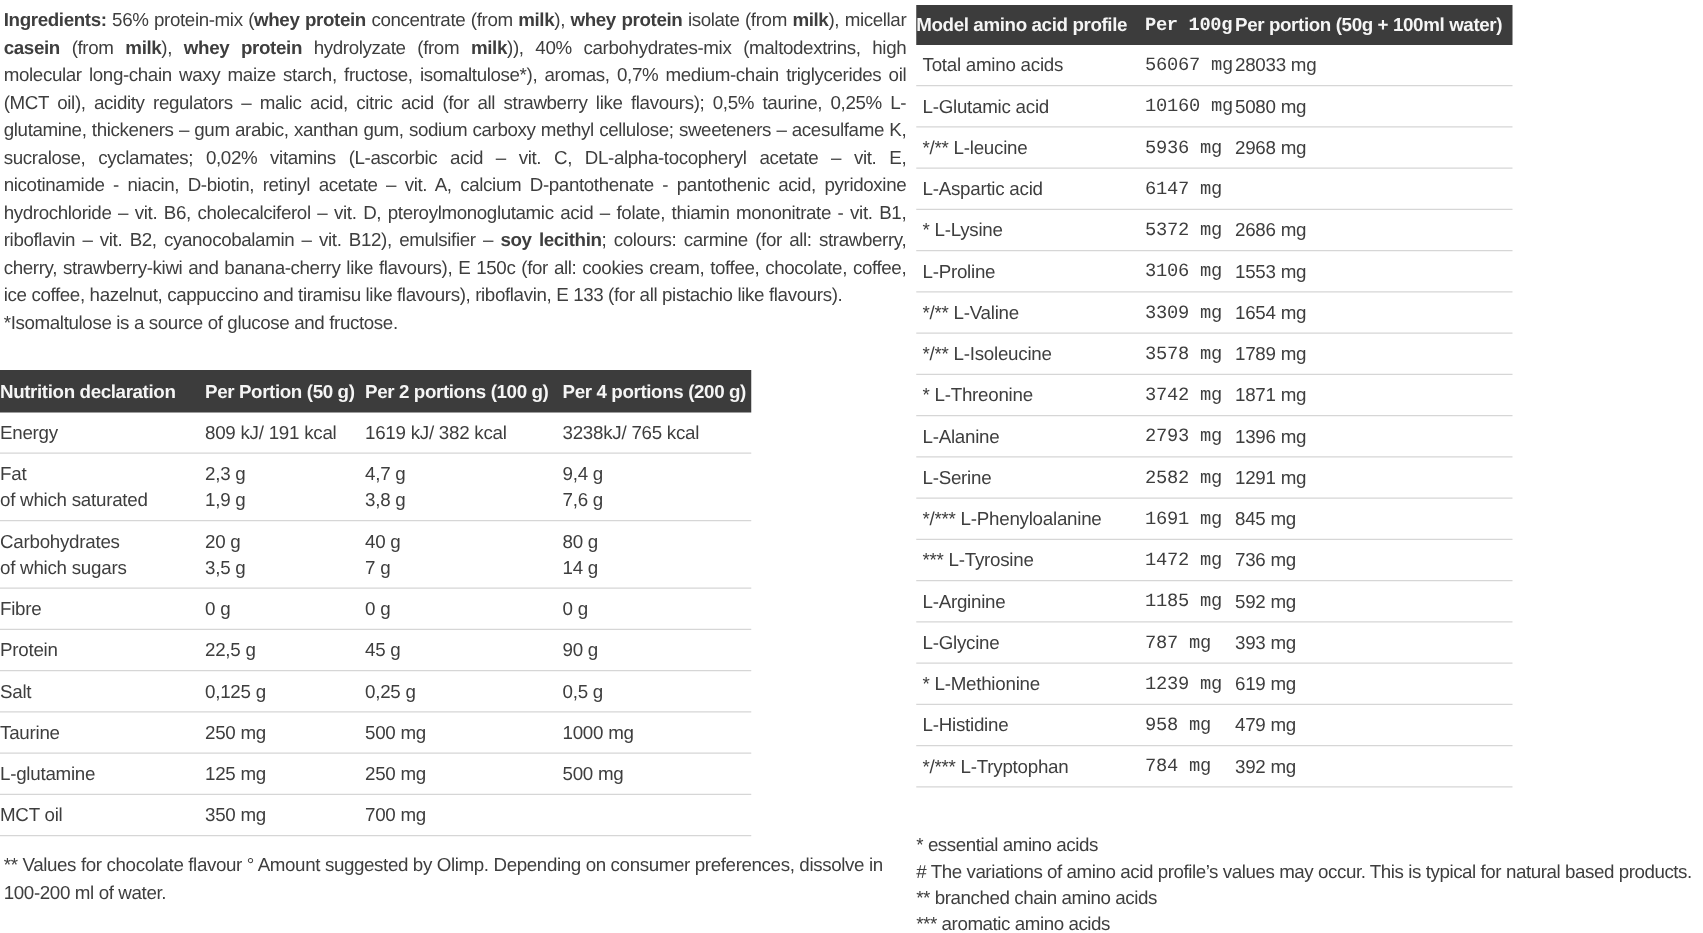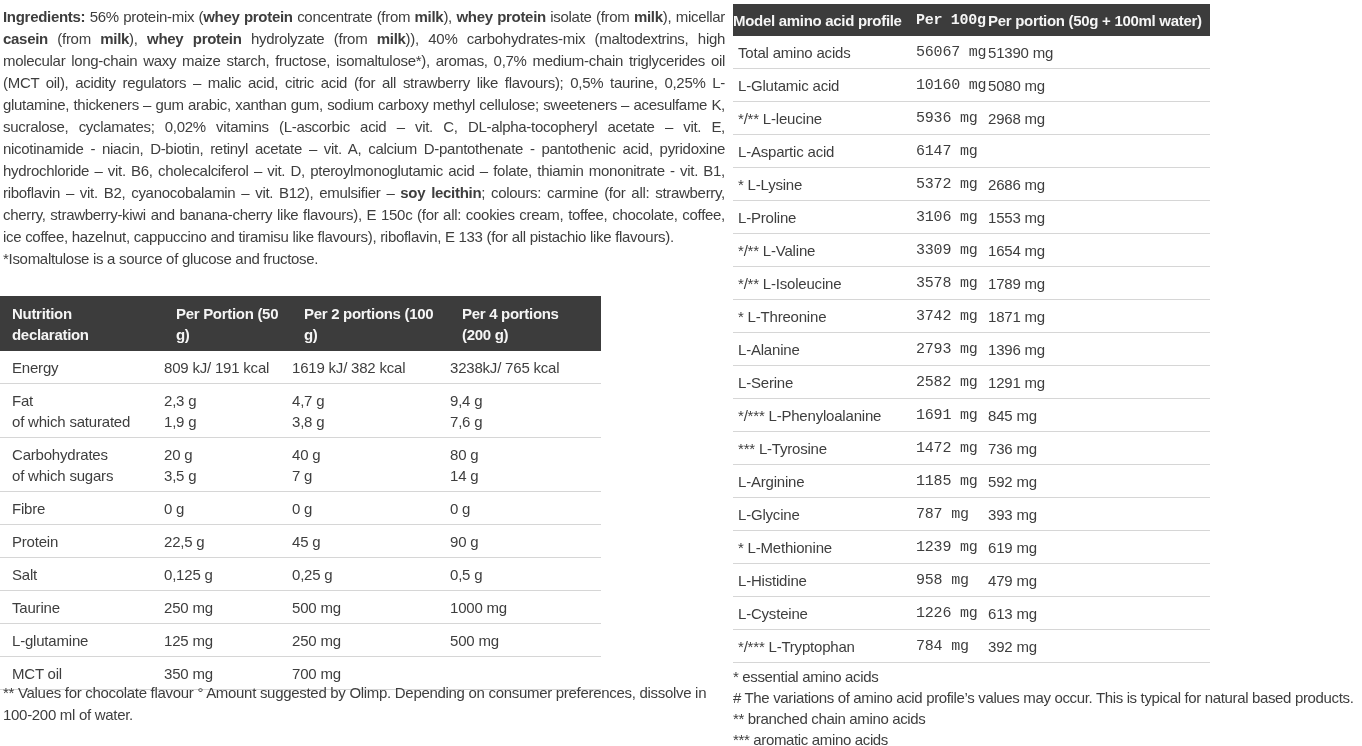--- a/index.html
+++ b/index.html
@@ -32,22 +32,22 @@
   .t-head > div { line-height: 21px; }
   .row {
     display: flex;
     border-bottom: 1px solid var(--divider, #d6d6d6);
     font-size: 15px; letter-spacing: -0.2px;
   }
   .row > div { padding: 6px 0 5px; line-height: 21px; }
 
   
   .nutrition { position: absolute; left: 0; top: 296px; width: 601px; }
-  .nutrition .t-head > div { padding: 7px 12px 6px; }
-  .nutrition .c1 { width: 164px; padding-left: 12px; }
+  .nutrition .t-head > div { padding: 7px 0 6px; }
+  .nutrition .c1 { width: 164px; padding-left: 0; }
   .nutrition .c2 { width: 128px; }
   .nutrition .c3 { width: 158px; }
   .nutrition .c4 { flex: 1; }
 
   .foot-left {
     position: absolute; left: 3px; top: 682px; width: 724px;
     font-size: 15px; line-height: 22px; letter-spacing: -0.3px;
   }
 
   
@@ -220,21 +220,21 @@
   <section class="amino">
     <div class="t-head">
       <div class="c1">Model amino acid profile</div>
       <div class="c2">Per 100g</div>
       <div class="c3">Per portion (50g + 100ml water)</div>
     </div>
     <div id="amino-body">
         <div class="row">
           <div class="c1">Total amino acids</div>
           <div class="c2">56067 mg</div>
-          <div class="c3">51390 mg</div>
+          <div class="c3">28033 mg</div>
         </div>
         <div class="row">
           <div class="c1">L-Glutamic acid</div>
           <div class="c2">10160 mg</div>
           <div class="c3">5080 mg</div>
         </div>
         <div class="row">
           <div class="c1">*/** L-leucine</div>
           <div class="c2">5936 mg</div>
           <div class="c3">2968 mg</div>
@@ -300,25 +300,20 @@
         </div>
         <div class="row">
           <div class="c1">* L-Methionine</div>
           <div class="c2">1239 mg</div>
           <div class="c3">619 mg</div>
         </div>
         <div class="row">
           <div class="c1">L-Histidine</div>
           <div class="c2">958 mg</div>
           <div class="c3">479 mg</div>
-        </div>
-        <div class="row">
-          <div class="c1">L-Cysteine</div>
-          <div class="c2">1226 mg</div>
-          <div class="c3">613 mg</div>
         </div>
         <div class="row">
           <div class="c1">*/*** L-Tryptophan</div>
           <div class="c2">784 mg</div>
           <div class="c3">392 mg</div>
         </div>
       </div>
   </section>
 
   <div class="amino-notes" id="amino-notes">

